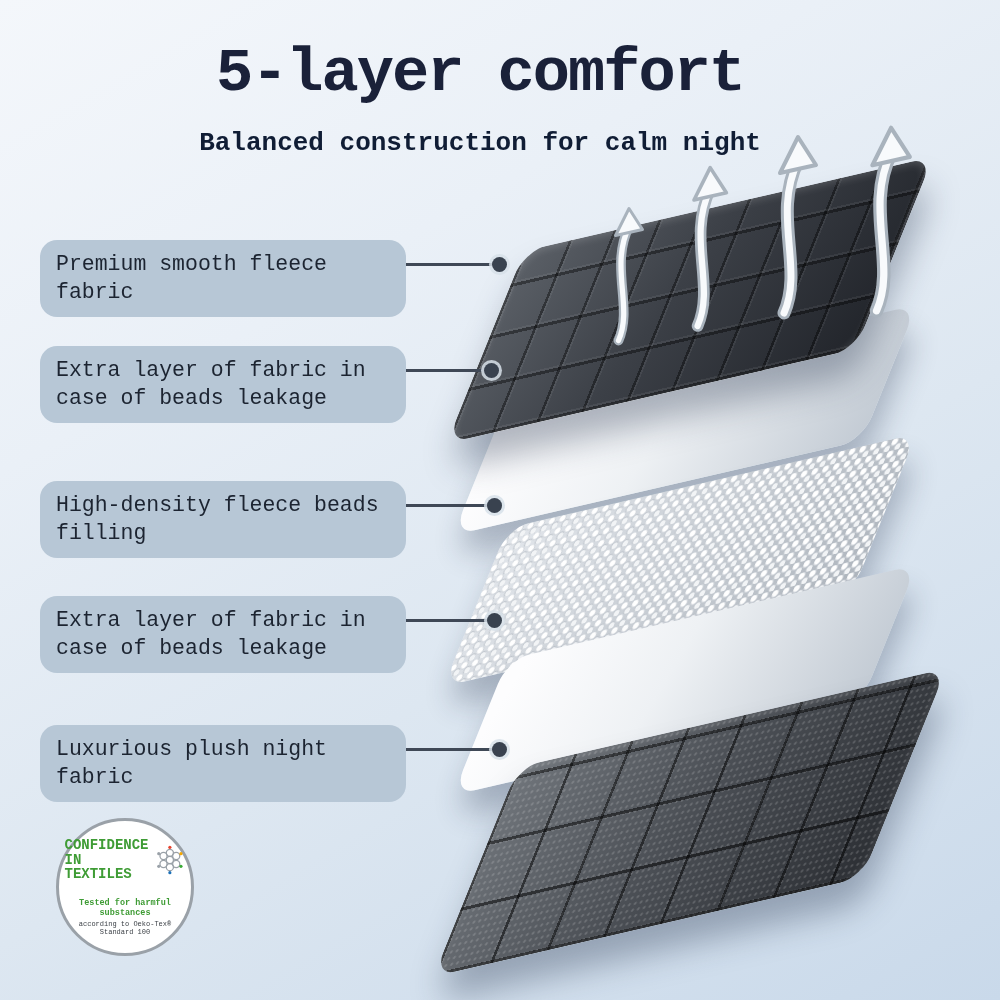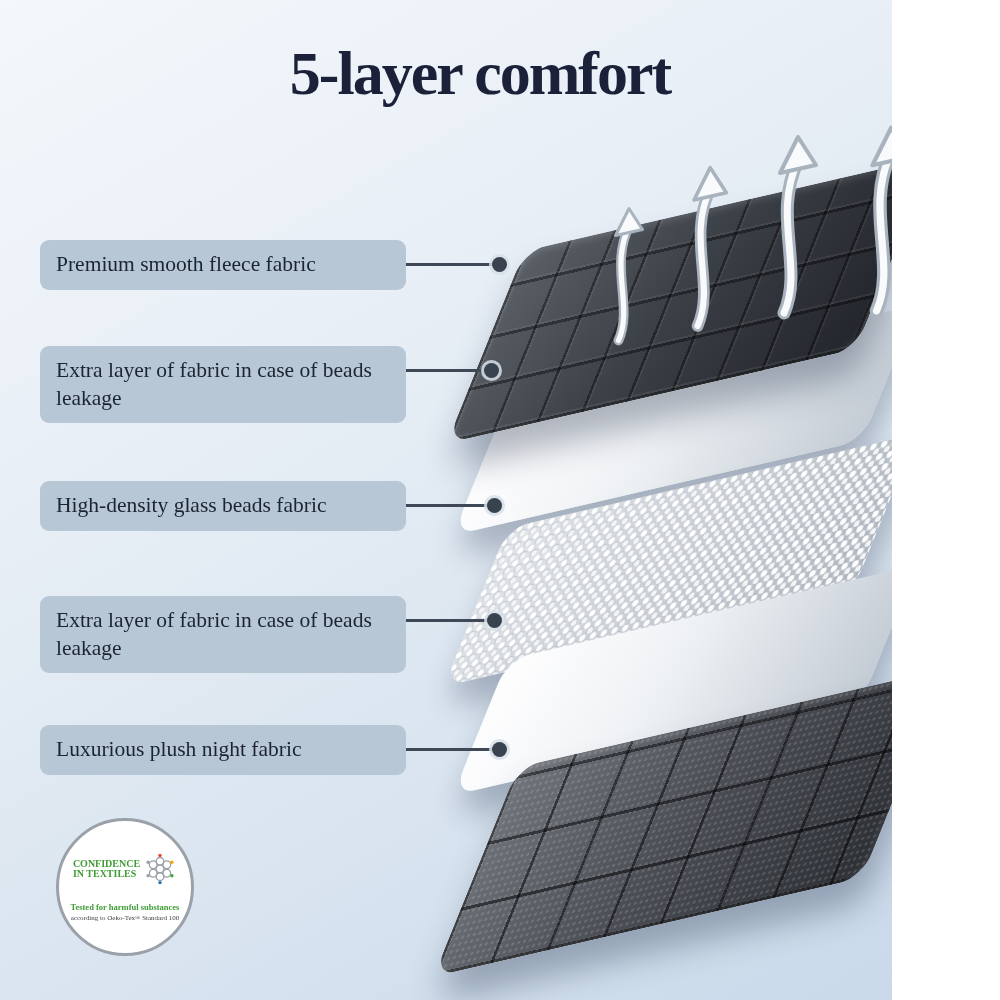--- a/index.html
+++ b/index.html
@@ -1,18 +1,18 @@
 <!DOCTYPE html>
 <html><head>
 <meta charset="utf-8">
 <style>
   html,body{margin:0;padding:0;}
   .canvas{
-    position:relative;width:892px;height:1000px;overflow:hidden;
-    font-family:Liberation Serif, serif;
+    position:relative;width:1000px;height:1000px;overflow:hidden;
+    font-family:Liberation Mono, monospace;
     background:linear-gradient(150deg,#f4f7fb 0%,#eaf0f7 30%,#dde7f1 60%,#c9d9ea 100%);
   }
   
   .title{
     position:absolute;top:38px;left:0;width:960px;text-align:center;
     font-size:62px;font-weight:bold;letter-spacing:-2px;color:#1a2139;
   }
   .subtitle{
     position:absolute;top:128px;left:0;width:960px;text-align:center;
     font-size:26px;font-weight:bold;color:#101d35;
@@ -57,21 +57,21 @@
       radial-gradient(circle,rgba(255,255,255,0.16) 1px,transparent 1.9px),
       linear-gradient(115deg,#70757b 0%,#4a4e54 50%,#2c2f34 100%);
     background-size:auto,auto,6px 6px,auto;
     box-shadow:14px 26px 30px rgba(35,50,75,0.35), inset 0 2px 8px rgba(255,255,255,0.14);
   }
   
   .arrows{position:absolute;left:590px;top:118px;width:380px;height:250px;z-index:3;}
   
   .label-box{
     position:absolute;left:40px;width:366px;box-sizing:border-box;
-    background:#b7c7d6;border-radius:9px;padding:11px 16px;
+    background:#b7c7d6;border-radius:17px;padding:11px 16px;
     font-size:21.5px;line-height:1.28;color:#1c2431;z-index:6;
   }
   .lb1{top:240px}.lb2{top:346px}.lb3{top:481px}.lb4{top:596px}.lb5{top:725px}
   .label-line{position:absolute;height:3px;background:#3f4856;z-index:5;}
   .ln1{top:263px;left:398px;width:100px}
   .ln2{top:369px;left:398px;width:92px}
   .ln3{top:504px;left:398px;width:95px}
   .ln4{top:619px;left:398px;width:95px}
   .ln5{top:748px;left:398px;width:100px}
   .label-dot{
@@ -84,30 +84,31 @@
   .dt4{top:613px;left:487px}
   .dt5{top:742px;left:492px}
   
   .badge{
     position:absolute;left:56px;top:818px;width:138px;height:138px;border-radius:50%;
     background:#ffffff;border:3px solid #9aa1a8;box-sizing:border-box;z-index:6;
     display:flex;flex-direction:column;align-items:center;justify-content:center;
     text-align:center;padding:6px;
   }
   .badge-top{display:flex;align-items:center;gap:3px;}
-  .badge-title{font-size:10px;line-height:1.05;font-weight:bold;color:#3f9c35;text-align:left;}
+  .badge-title{font-size:14px;line-height:1.05;font-weight:bold;color:#3f9c35;text-align:left;}
   .badge-tagline{font-size:8.5px;font-weight:bold;color:#3f9c35;margin-top:16px;}
   .badge-standard{font-size:7px;color:#3a3f45;margin-top:2px;}
 </style>
 </head>
 <body>
 
 <div class="canvas">
 
   <div class="title">5-layer comfort</div>
+  <div class="subtitle">Balanced construction for calm night</div>
 
   <div class="sheet fleece"></div>
   <div class="sheet white-top"></div>
   <div class="sheet beads"></div>
   <div class="sheet white-bottom"></div>
   <div class="sheet sherpa"></div>
 
   <svg class="arrows" viewBox="0 0 380 250">
     <defs>
       <g id="uparrow">
@@ -126,21 +127,21 @@
     <div class="label-box lb1">Premium smooth fleece fabric</div>
     <div class="label-line ln1"></div>
     <div class="label-dot dt1"></div>
   </div>
   <div>
     <div class="label-box lb2">Extra layer of fabric in case of beads leakage</div>
     <div class="label-line ln2"></div>
     <div class="label-dot dt2"></div>
   </div>
   <div>
-    <div class="label-box lb3">High-density glass beads fabric</div>
+    <div class="label-box lb3">High-density fleece beads filling</div>
     <div class="label-line ln3"></div>
     <div class="label-dot dt3"></div>
   </div>
   <div>
     <div class="label-box lb4">Extra layer of fabric in case of beads leakage</div>
     <div class="label-line ln4"></div>
     <div class="label-dot dt4"></div>
   </div>
   <div>
     <div class="label-box lb5">Luxurious plush night fabric</div>

